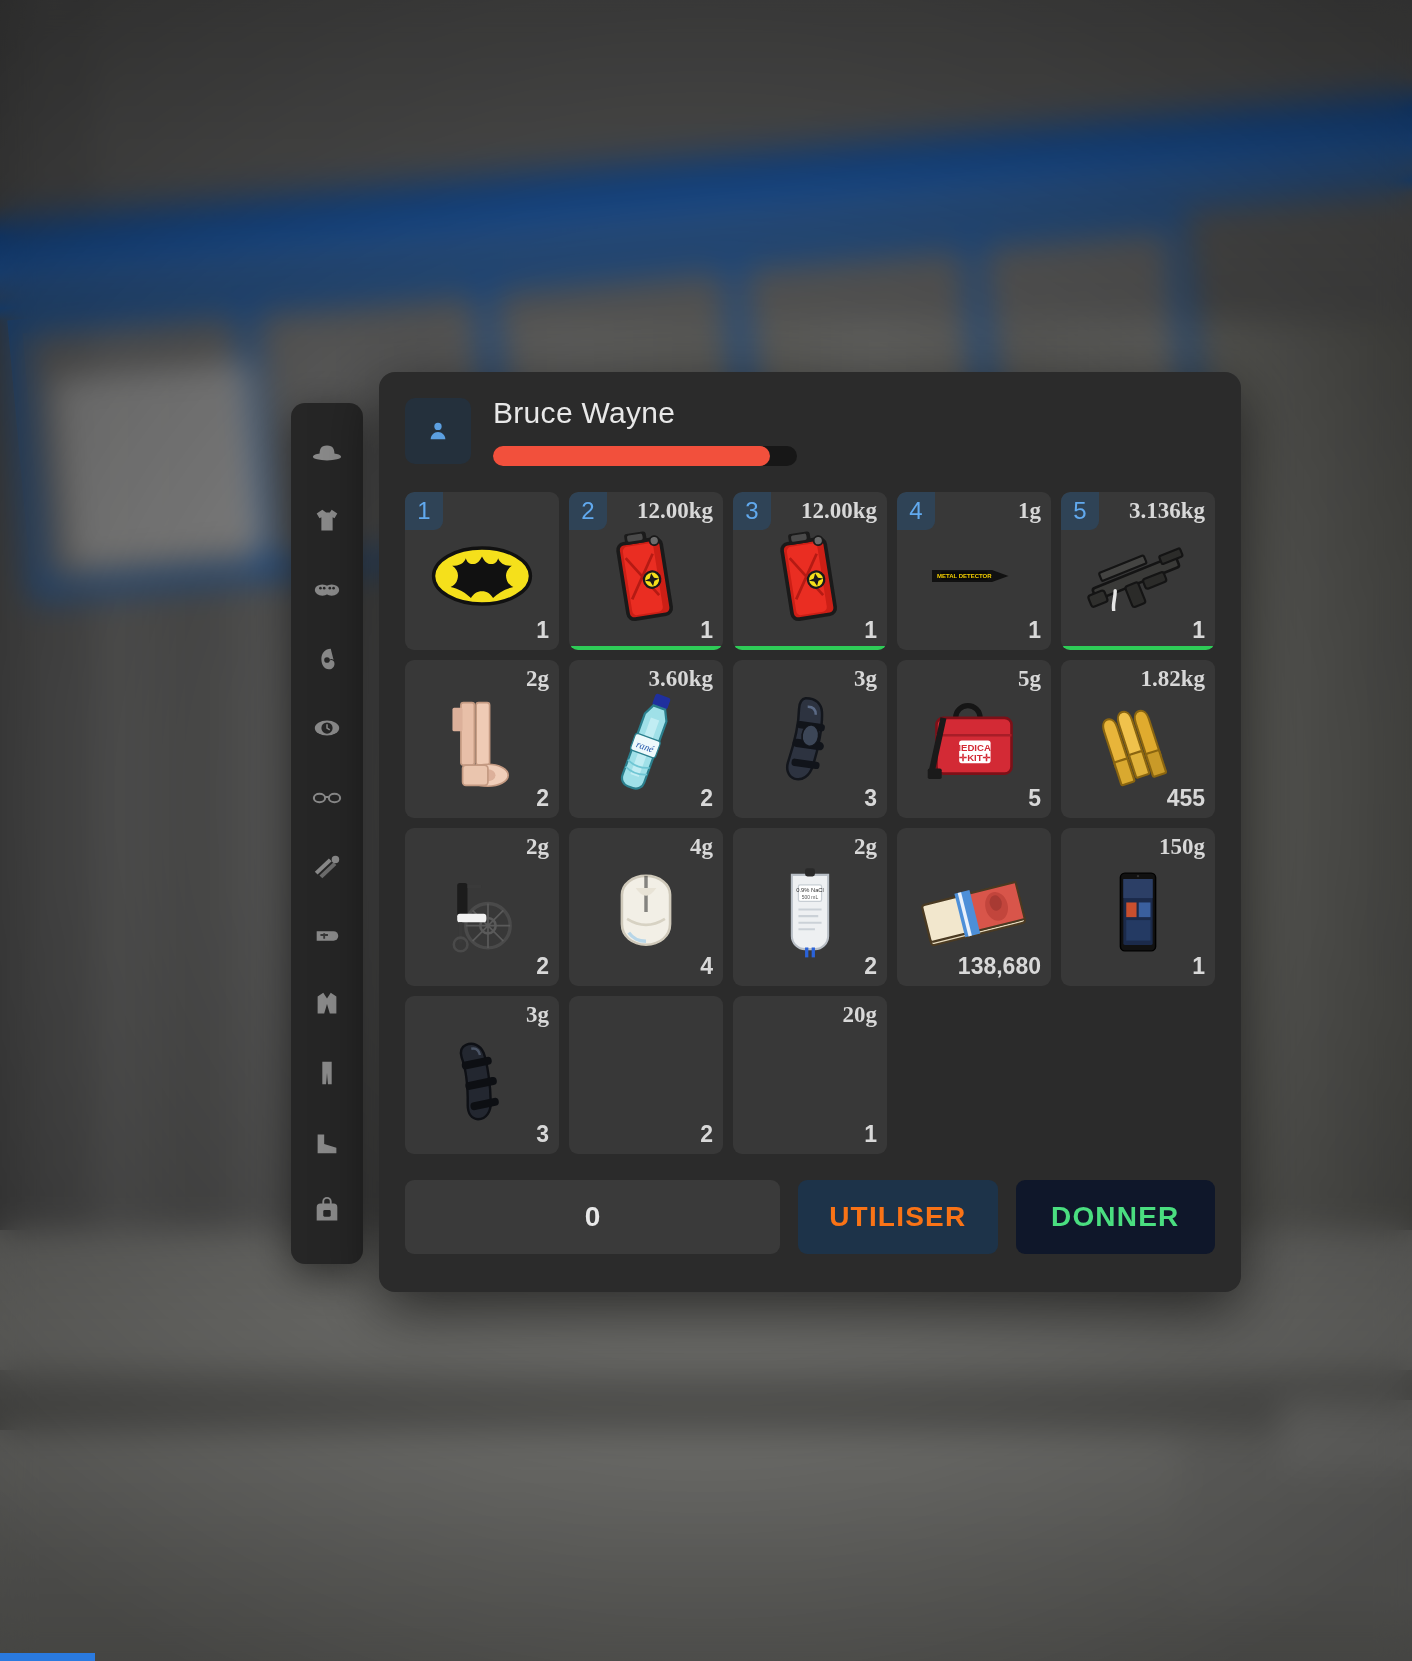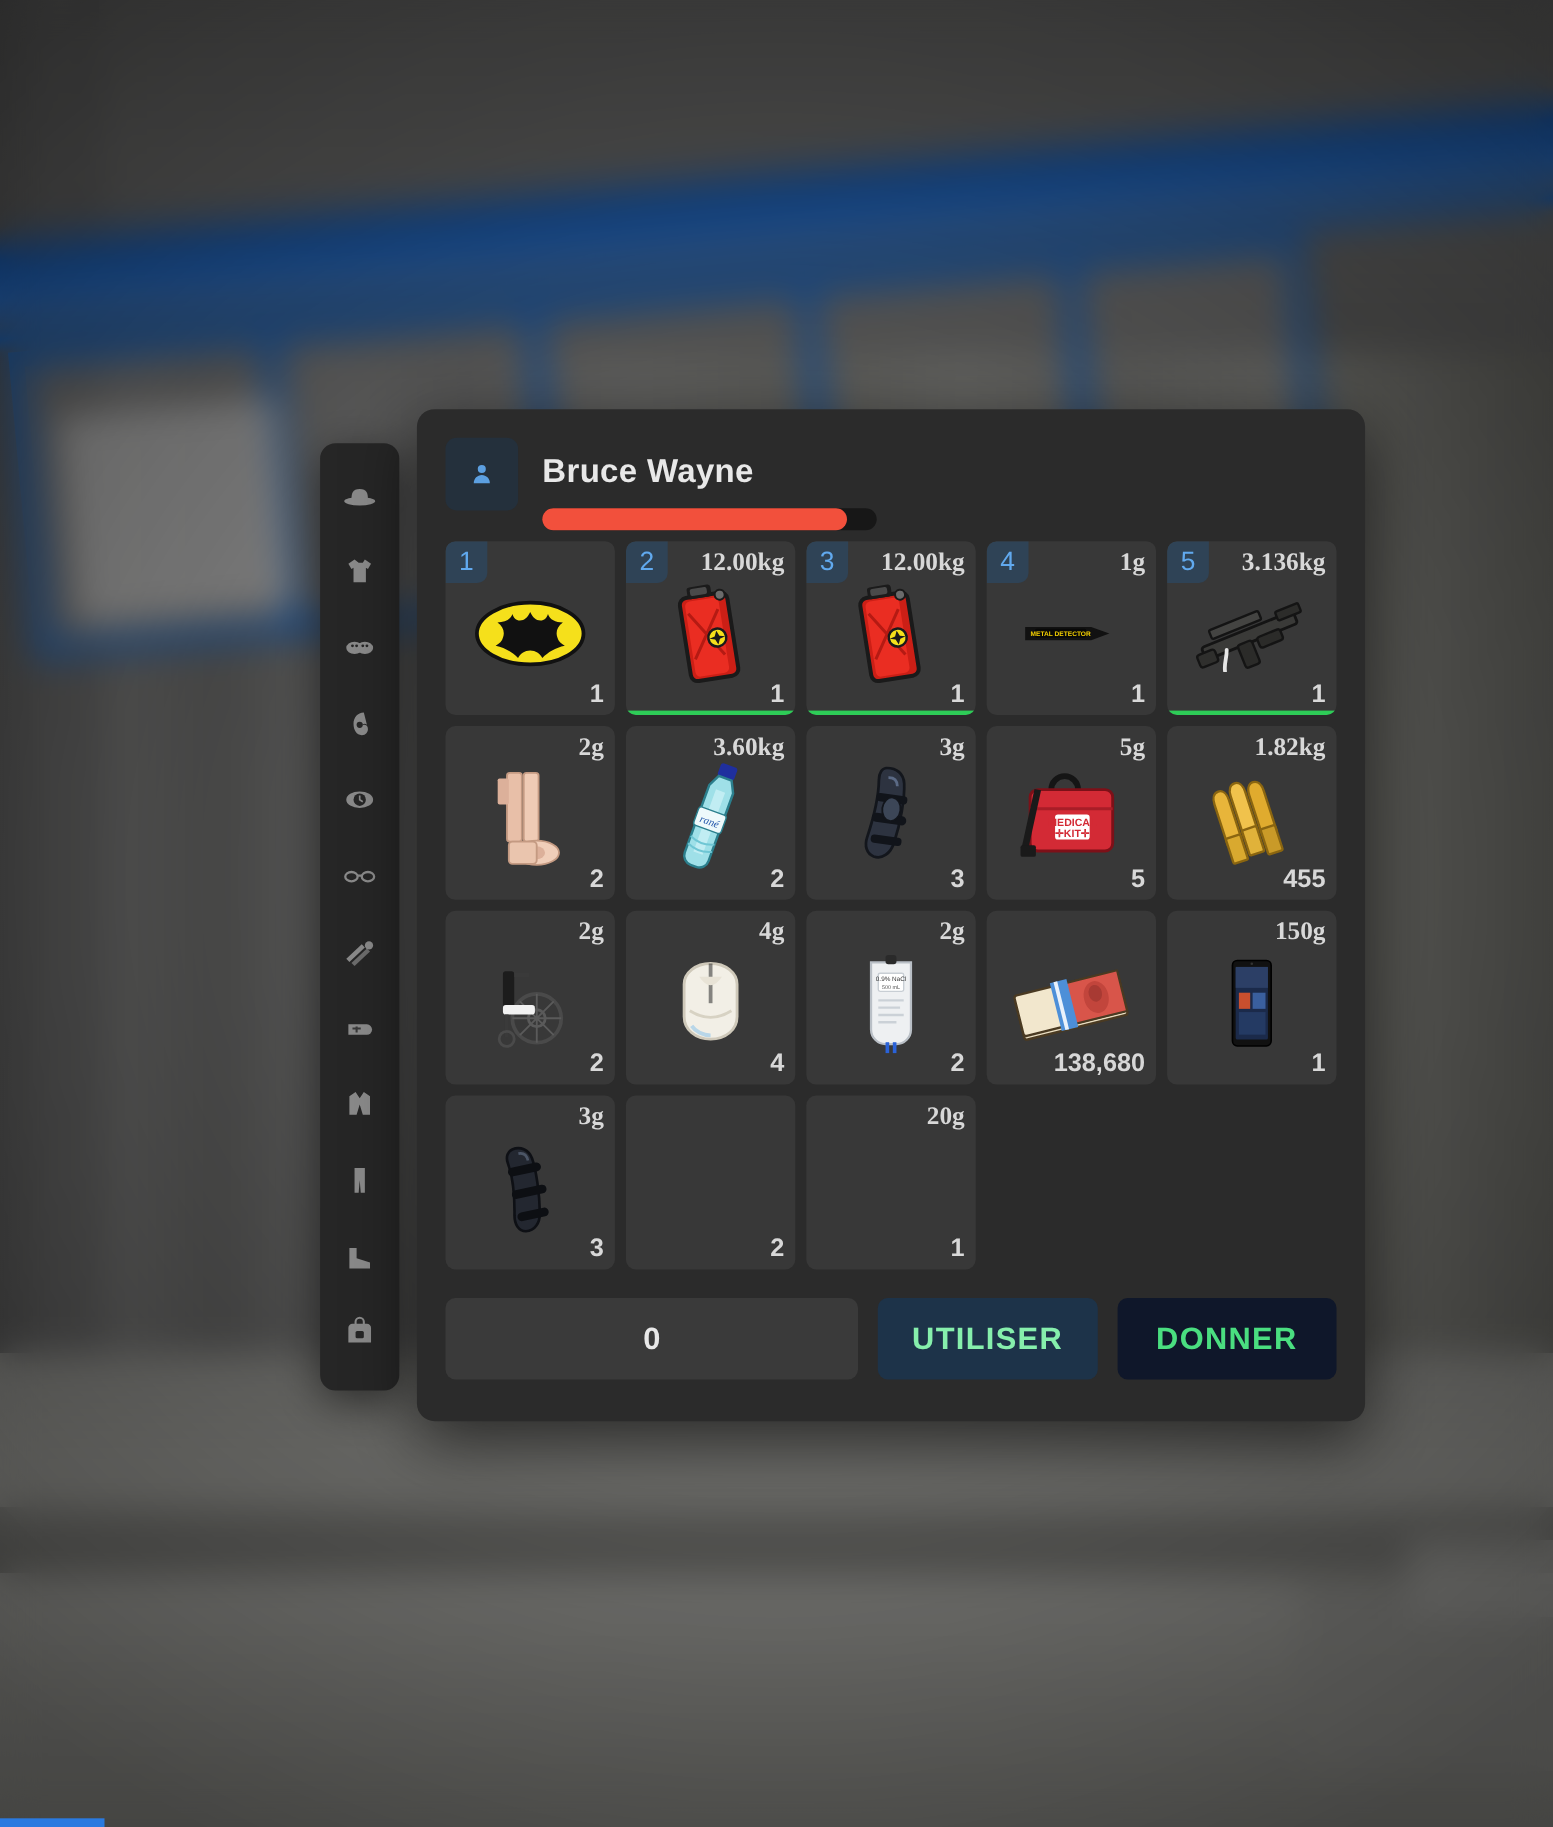--- a/index.html
+++ b/index.html
@@ -114,22 +114,22 @@
   }
   #header { display:flex; align-items:flex-start; gap:22px; height:92px; }
   #avatar {
     width:66px; height:66px; border-radius:10px; background:#24303c;
     display:flex; align-items:center; justify-content:center; flex:none;
     margin-top:4px;
   }
   #avatar svg { width:22px; height:22px; fill:#5c9fe0; }
   #headinfo { flex:1; }
   #player-name {
-    color:#e8e8e8; font-size:30px; font-weight:bold; letter-spacing:.3px;
-    margin-top:18px;
+    color:#e8e8e8; font-size:30px; font-weight:normal; letter-spacing:.3px;
+    margin-top:2px;
   }
   #health-track {
     margin-top:16px; width:304px; height:20px; border-radius:10px;
     background:#171717;
   }
   #health-fill { height:100%; border-radius:10px; background:#f2503c; }
 
   
   #grid {
     display:grid; grid-template-columns: repeat(5, 1fr);
@@ -557,17 +557,17 @@
         <div class="cell-qty">2</div>
       </div>
       <div class="cell">
         <div class="cell-weight">20g</div>
         <div class="cell-qty">1</div>
       </div>
     </div>
 
   <div id="footer">
     <input id="qty-input" type="text" value="0" placeholder="0" style="">
-    <button id="use-btn" class="act-btn" style="color: #86efac;">UTILISER</button>
+    <button id="use-btn" class="act-btn" style="color: #f97316;">UTILISER</button>
     <button id="give-btn" class="act-btn" style="color: rgb(74, 222, 128);">DONNER</button>
   </div>
 
 </div>
 
 </body></html>

